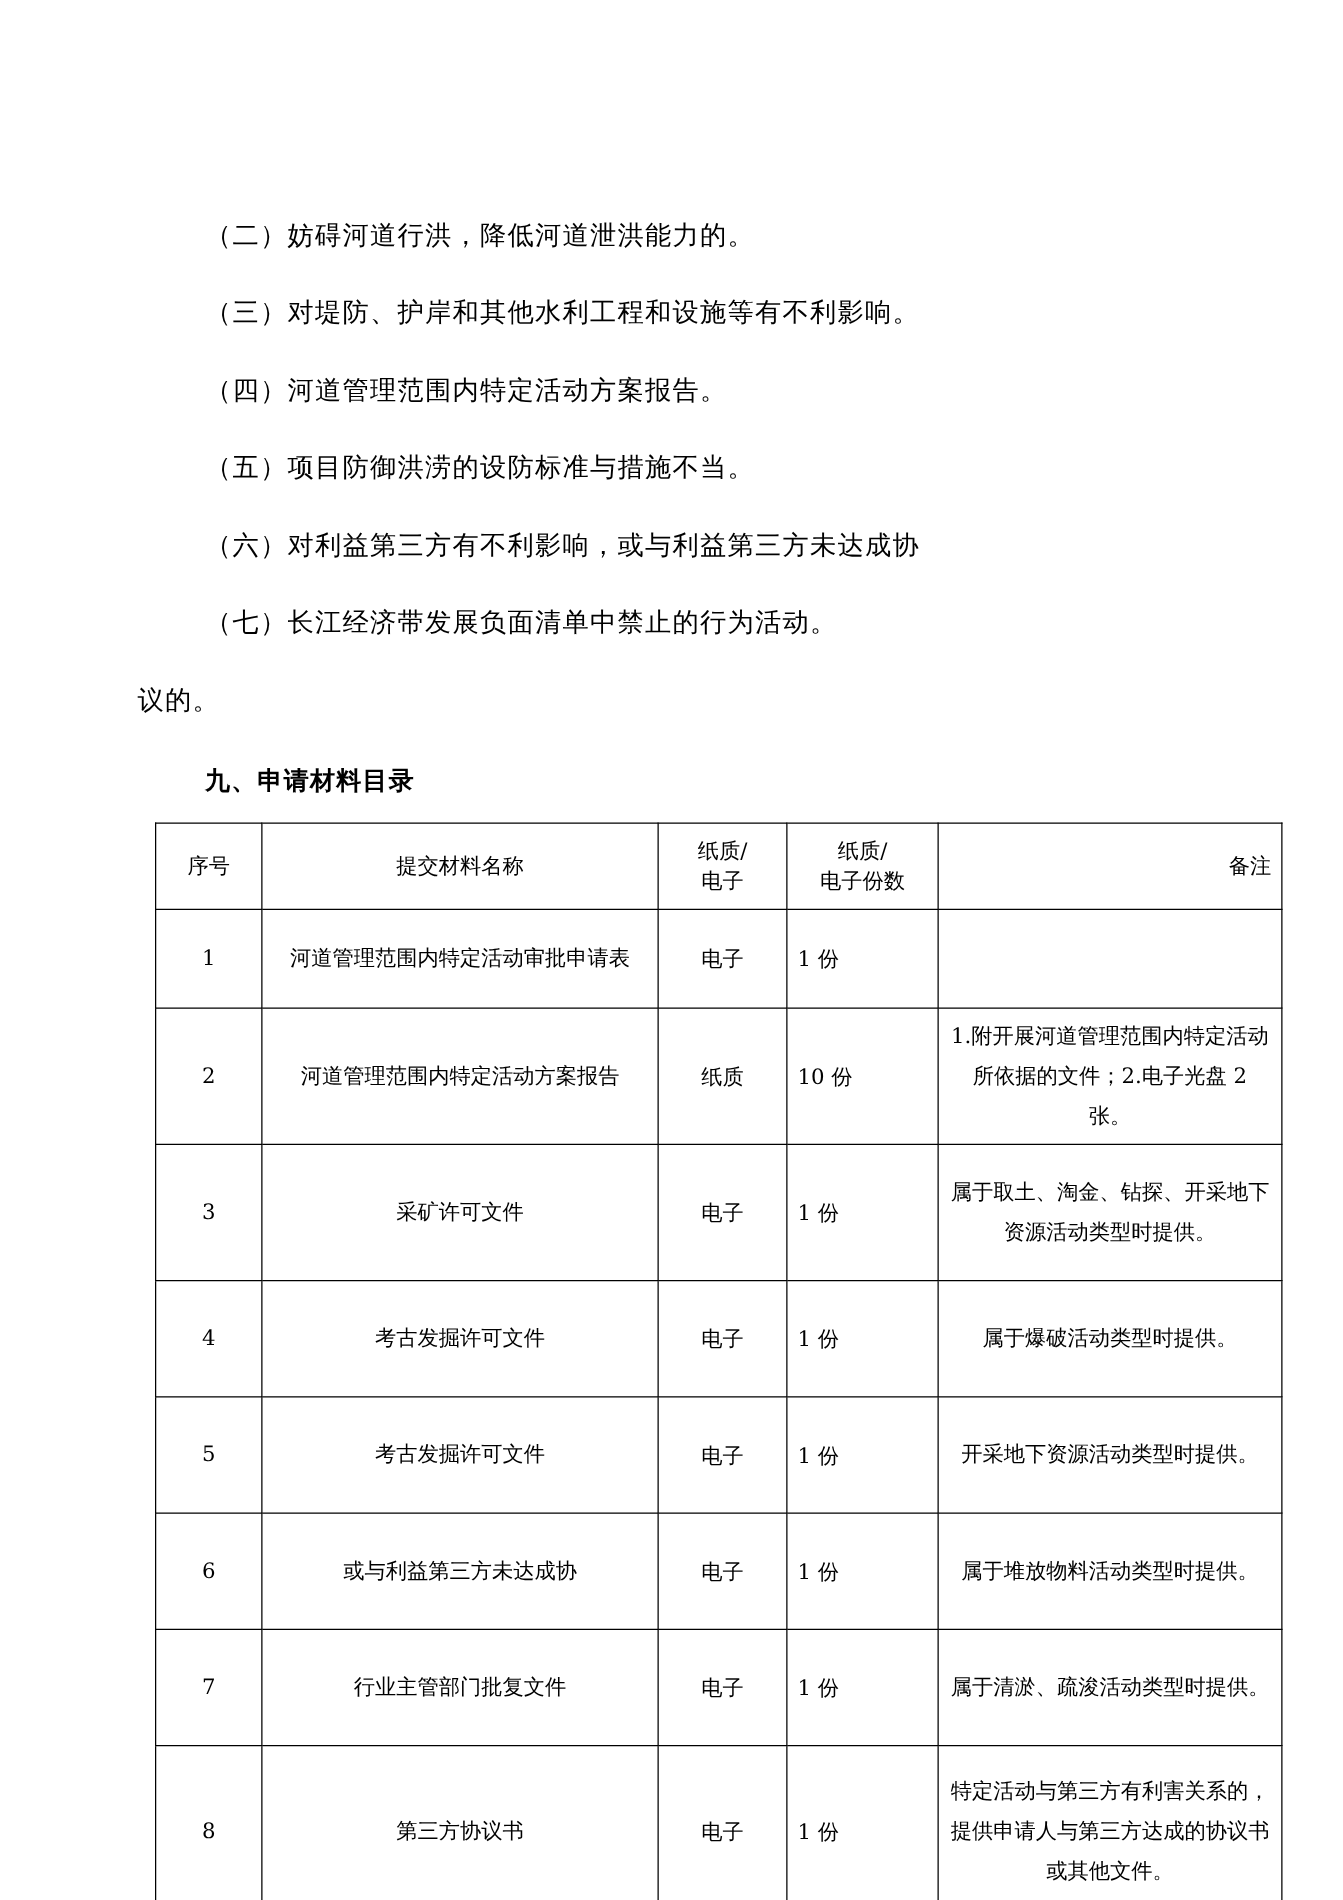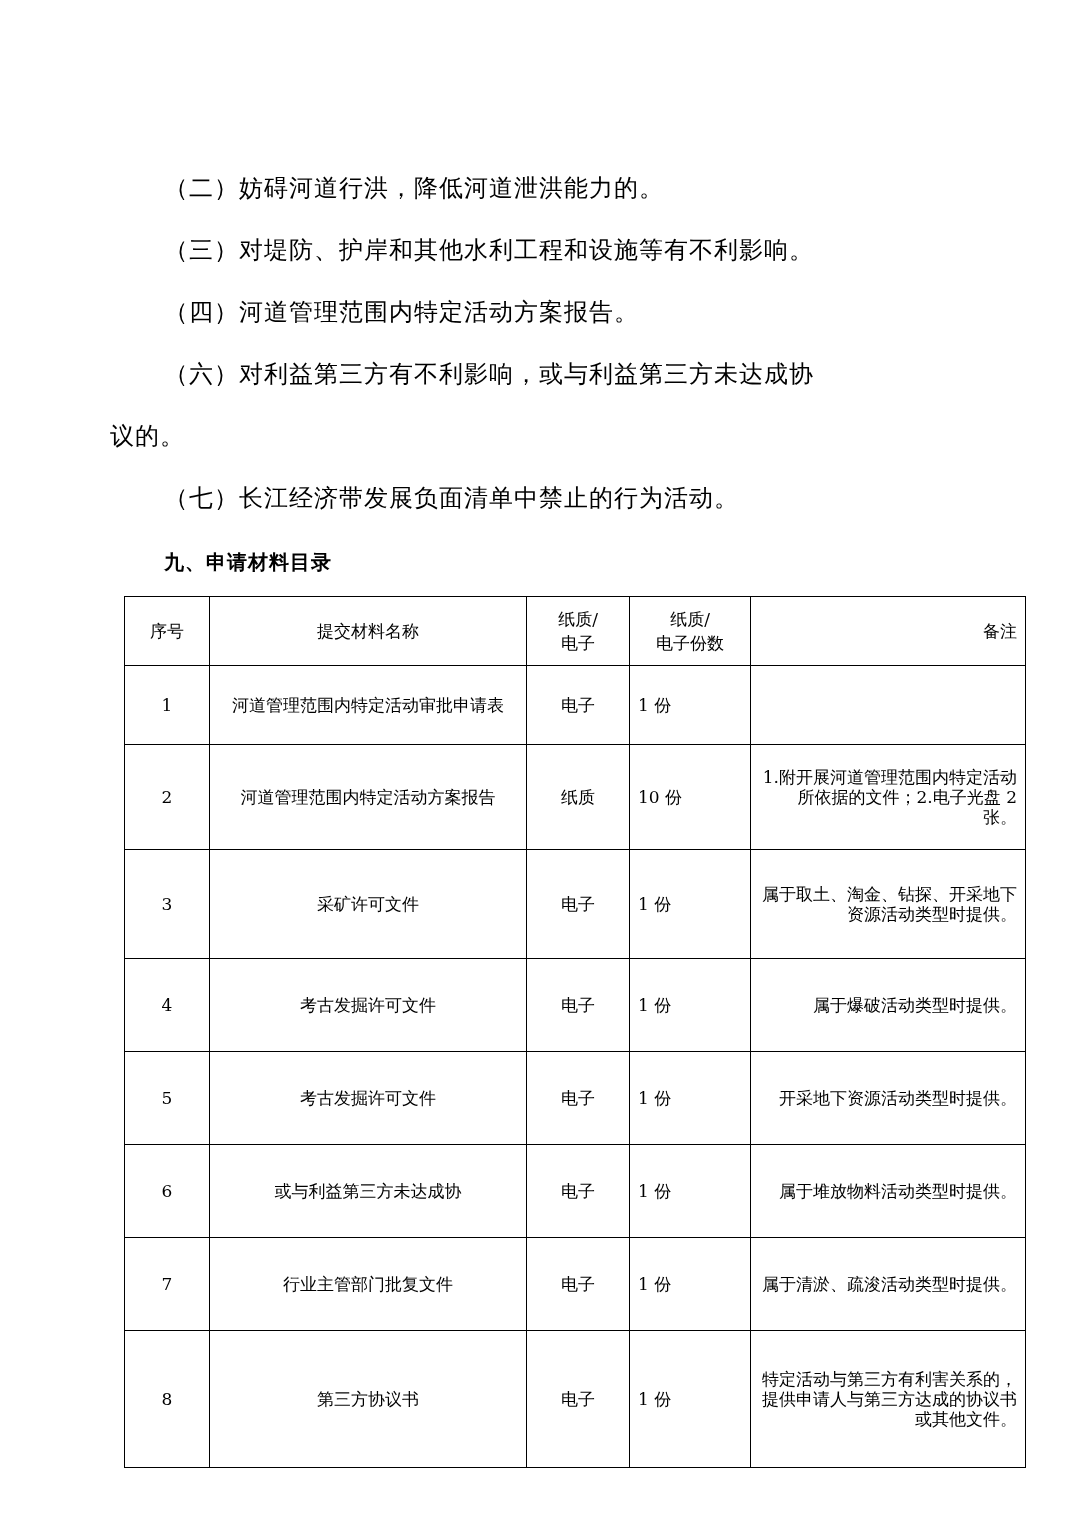--- a/index.html
+++ b/index.html
@@ -14,21 +14,21 @@
   .page {
     width: 1074px;
     height: 1520px;
     position: relative;
     background: #ffffff;
     box-sizing: border-box;
     padding: 160px 110px 0 110px;
     overflow: hidden;
   }
   .para {
-    font-size: 24px;
+    font-size: 21px;
     line-height: 56px;
     text-indent: 54px;
     letter-spacing: 1px;
     margin: 0 0 6px 0;
     text-align: justify;
   }
   .para.noindent {
     text-indent: 0;
   }
   .section-title {
@@ -57,22 +57,22 @@
     text-align: center;
     line-height: 24px;
     height: 56px;
   }
   .col-seq { width: 68px; text-align: center; margin-top: 48px; }
   .col-name { width: 300px; text-align: center; }
   .col-type { width: 86px; text-align: center; }
   .col-count { width: 104px; }
   .col-note { width: 258px; text-align: left; }
   td.note {
-    text-align: right;
-    line-height: 20px;
+    text-align: center;
+    line-height: 32px;
     padding: 8px 10px;
   }
   td.rowname {
     text-align: center;
     line-height: 26px;
   }
   .r1 td { height: 66px; }
   .r2 td { height: 92px; }
   .r3 td { height: 96px; }
   .r4 td { height: 80px; }
@@ -83,23 +83,24 @@
   .stack { display: block; }
 </style>
 </head>
 <body>
 
 <div class="page">
 
   <p class="para">（二）妨碍河道行洪，降低河道泄洪能力的。</p>
   <p class="para">（三）对堤防、护岸和其他水利工程和设施等有不利影响。</p>
   <p class="para">（四）河道管理范围内特定活动方案报告。</p>
+  <p class="para">（五）项目防御洪涝的设防标准与措施不当。</p>
   <p class="para">（六）对利益第三方有不利影响，或与利益第三方未达成协</p>
+  <p class="para">（七）长江经济带发展负面清单中禁止的行为活动。</p>
   <p class="para noindent">议的。</p>
-  <p class="para">（七）长江经济带发展负面清单中禁止的行为活动。</p>
 
   <h2 class="section-title">九、申请材料目录</h2>
 
   <table class="matlist">
     <thead>
       <tr>
         <td class="col-seq">序号</td>
         <td class="col-name">提交材料名称</td>
         <td class="col-type">
           <span class="stack">纸质/</span>

